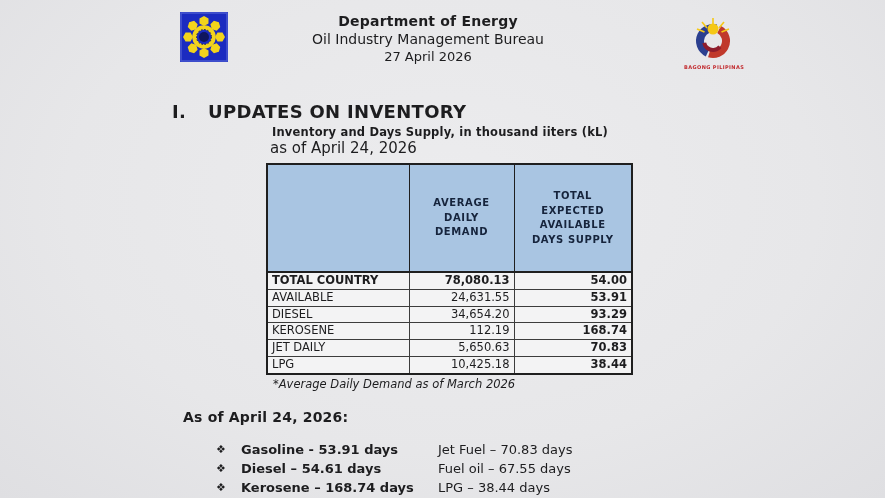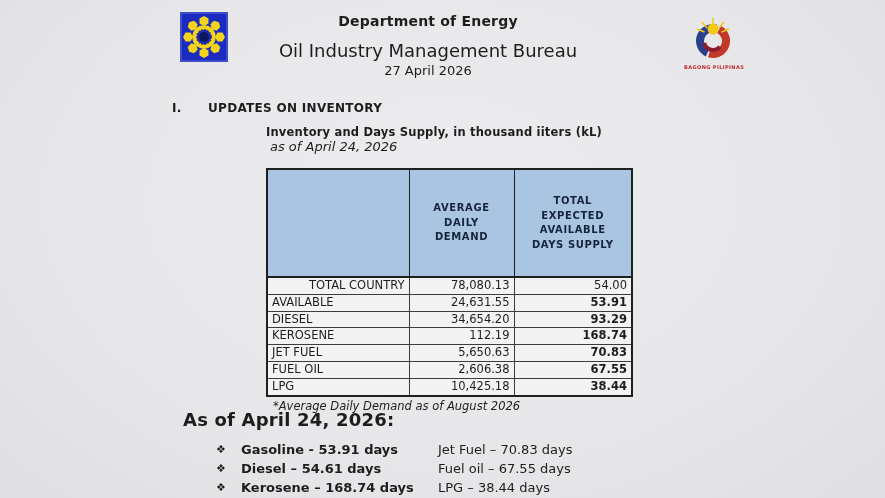--- a/index.html
+++ b/index.html
@@ -12,55 +12,55 @@
   }
   .page {
     position:relative; width:885px; height:498px;
     background:radial-gradient(ellipse at 50% 40%, #ececee 0%, #e7e7e9 60%, #dfdfe2 100%);
   }
 
   
   .doe-logo { position:absolute; left:180px; top:12px; width:48px; height:50px; }
   .header-center { position:absolute; left:178px; top:13px; width:500px; text-align:center; }
   .org    { font-size:14px; font-weight:bold; letter-spacing:.2px;text-align:center; }
-  .bureau { font-size:18px; margin-top:11px; }
+  .bureau { font-size:14px; margin-top:2px; }
   .hdate  { font-size:13px; margin-top:2px; }
   .bp-logo { position:absolute; left:684px; top:17px; width:58px; text-align:center; }
   .bp-caption { margin-top:1px; font-size:5px; font-weight:bold; color:#c22b2f; letter-spacing:.4px; white-space:nowrap; }
 
   
-  .section-heading { position:absolute; left:172px; top:101px; font-size:12px; font-weight:bold; letter-spacing:.3px; }
+  .section-heading { position:absolute; left:172px; top:101px; font-size:18px; font-weight:bold; letter-spacing:.3px; }
   .section-heading .numeral { display:inline-block; width:36px; }
 
   
   .table-wrap { position:absolute; left:266px; top:125px; width:366px; }
-  .tbl-title { font-size:11.5px; font-weight:bold; margin-left:0; letter-spacing:.2px; }
-  .tbl-sub   { font-size:13px; font-style:italic; margin:0 0 14px 4px; }
+  .tbl-title { font-size:11.5px; font-weight:bold; margin-left:6px; letter-spacing:.2px; }
+  .tbl-sub   { font-size:15px; margin:0 0 6px 4px; }
   table.inv { border-collapse:collapse; width:365px; table-layout:fixed; border:2px solid #1f1f1f;padding-left:17px; }
   col.c1 { width:142px; } col.c2 { width:105px; } col.c3 { width:118px; }
   table.inv th {
     background:#a9c5e2; border:1px solid #1f1f1f; border-bottom:2px solid #1f1f1f;
     height:108px; font-size:10px; font-weight:bold; color:#16243c;
     letter-spacing:.6px; text-align:center; vertical-align:middle; padding:0 9px; line-height:1.45;
   }
   table.inv td {
     border:1px solid #3c3c3c; background:#f3f3f4;
     font-size:11.5px; height:15px; padding:1px 4px; line-height:1.2;
     white-space:nowrap; overflow:hidden;
   }
   td.lbl  { padding-left:9px; }
   tr.total td.lbl { padding-left:4px; }
   td.num  { text-align:right; padding-right:16px; }
   td.days { text-align:right; padding-right:10px; font-weight:bold; }
-  tr.total td { font-weight:normal;text-align:right; }
+  tr.total td { font-weight:bold; }
   .footnote { font-size:11.5px; font-style:italic; margin:2px 0 0 7px; }
 
   
   .summary { position:absolute; left:183px; top:409px; width:480px; height:89px; }
-  .summary-heading { font-size:18px; font-weight:bold; letter-spacing:.2px; }
+  .summary-heading { font-size:14px; font-weight:bold; letter-spacing:.2px; }
   .li { position:absolute; height:20px; font-size:13px; width:480px; }
   .li .bullet { position:absolute; left:33px; top:1px; font-size:11px; }
   .li .ltext  { position:absolute; left:58px;font-weight:bold; }
   .li .rtext  { position:absolute; left:255px; }
   .li0 { top:33px; } .li1 { top:52px; } .li2 { top:71px; }
 </style>
 </head>
 <body>
 
 <div class="page">
@@ -160,38 +160,33 @@
           <td class="lbl">DIESEL</td>
           <td class="num">34,654.20</td>
           <td class="days">93.29</td>
         </tr>
         <tr>
           <td class="lbl">KEROSENE</td>
           <td class="num">112.19</td>
           <td class="days">168.74</td>
         </tr>
         <tr>
-          <td class="lbl">JET FUEL</td>
+          <td class="lbl">JET DAILY</td>
           <td class="num">5,650.63</td>
           <td class="days">70.83</td>
-        </tr>
-        <tr>
-          <td class="lbl">FUEL OIL</td>
-          <td class="num">2,606.38</td>
-          <td class="days">67.55</td>
         </tr>
         <tr>
           <td class="lbl">LPG</td>
           <td class="num">10,425.18</td>
           <td class="days">38.44</td>
         </tr>
       </tbody>
     </table>
 
-    <div class="footnote">*Average Daily Demand as of August 2026</div>
+    <div class="footnote">*Average Daily Demand as of March 2026</div>
   </div>
 
   <div class="summary">
     <div class="summary-heading">As of April 24, 2026:</div>
 
     <div class="li li0">
       <span class="bullet">❖</span>
       <span class="ltext">Gasoline - 53.91 days</span>
       <span class="rtext">Jet Fuel – 70.83 days</span>
     </div>

